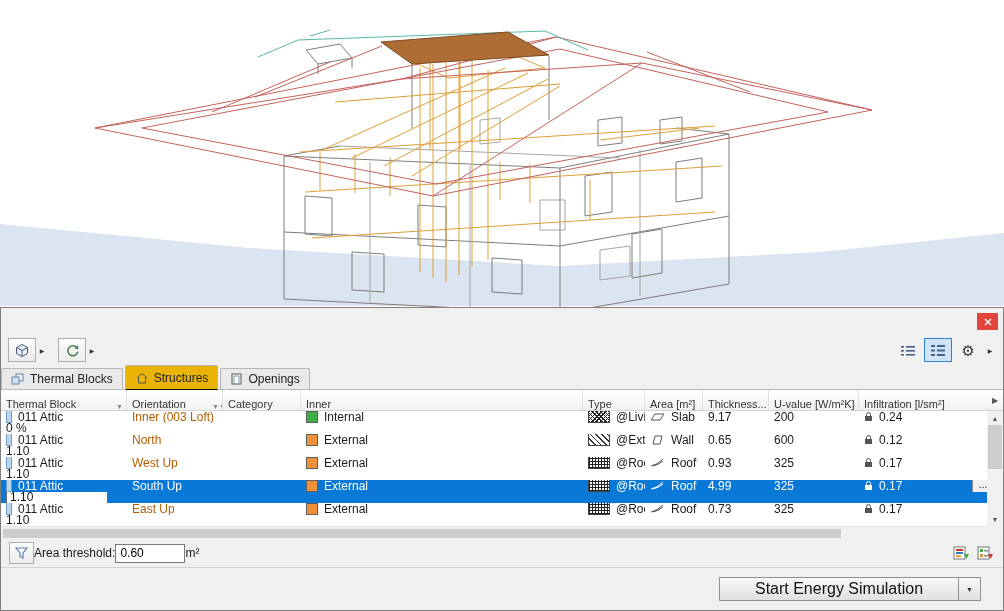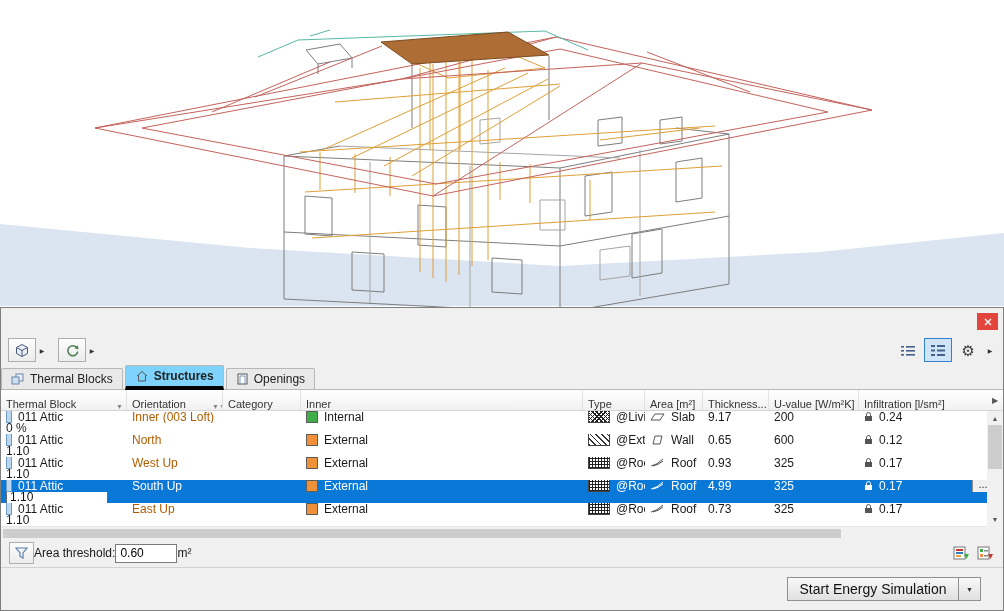--- a/index.html
+++ b/index.html
@@ -28,21 +28,21 @@
   .tool-gap { width:10px; }
   .toolbar-right { margin-left:auto; display:flex; align-items:center; gap:2px; }
   .tool-btn.flat { border-color:transparent; background:transparent; }
   .tool-btn.active { border:1px solid #2e82d0; background:#cfe5f7; }
   .gear-glyph { font-size:15px; color:#3c3c3c; line-height:1; }
 
   .tabs { height:25px; flex:none; display:flex; align-items:flex-end; padding-left:0; border-bottom:1px solid #b7b7b7; }
   .tab { display:flex; align-items:center; gap:5px; padding:0 9px; height:21px;
          border:1px solid #b7b7b7; border-bottom:none; border-radius:2px 2px 0 0;
          background:#e9e9e9; margin-right:2px; font-size:12px; color:#222; }
-  .tab.active { background:#7dd3fc; height:25px; margin-bottom:-1px; border-bottom:4px solid #000000;font-weight:bold; }
+  .tab.active { background:#eab308; height:25px; margin-bottom:-1px; border-bottom:1px solid #000000; }
 
   
   .table-wrap { position:relative; height:149px; flex:none; background:#fff;
                 --cols:126px 96px 78px 282px 62px 58px 66px 90px 1fr; }
   .thead { display:grid; grid-template-columns:110px 16px 80px 16px 78px 282px 62px 58px 66px 90px 1fr 16px;
            height:21px; background:linear-gradient(#ffffff,#f1f1f1); border-bottom:1px solid #d4d4d4;
            font-size:11px; color:#333; }
   .th { display:flex; align-items:flex-end; padding:0 5px; border-right:1px solid #e2e2e2;
         white-space:nowrap; overflow:hidden; }
   .th.noborder { border-right:none; }
@@ -86,30 +86,30 @@
   .vs-btn.bottom { position:absolute; bottom:0; left:0; right:0; }
   .vs-thumb { position:absolute; top:14px; left:1px; right:1px; height:44px; background:#cdcdcd; }
   .hscroll { position:absolute; bottom:0; left:0; right:16px; height:13px; background:#f1f1f1; border-top:1px solid #e6e6e6; }
   .hs-thumb { position:absolute; top:2px; left:2px; width:85%; height:9px; background:#cdcdcd; }
   .scroll-corner { position:absolute; bottom:0; right:0; width:16px; height:13px; background:#f1f1f1; }
 
   
   .footer { height:28px; flex:none; display:flex; align-items:center; padding:0 8px; gap:0; background:#f0f0f0; }
   .funnel-btn { width:25px; height:22px; border:1px solid #aeaeae; background:linear-gradient(#fdfdfd,#ececec);
                 display:flex; align-items:center; justify-content:center; }
-  .threshold-input { width:62px; height:19px; border:1px solid #7a7a7a; font-size:12px; padding:0 4px;
+  .threshold-input { width:70px; height:19px; border:1px solid #7a7a7a; font-size:12px; padding:0 4px;
                      font-family:"Liberation Sans", sans-serif; }
   .footer-right { margin-left:auto; display:flex; align-items:center; gap:4px; }
   .mini-btn { width:20px; height:20px; display:flex; align-items:center; justify-content:center; }
 
   
   .bottombar { flex:1; border-top:1px solid #d2d2d2; display:flex; align-items:center;
                justify-content:flex-end; padding-right:22px; background:#f0f0f0; }
-  .start-btn { width:172px; height:24px; border:1px solid #8f8f8f; background:linear-gradient(#f8f8f8,#e0e0e0);
-               font-size:14px; color:#111; display:flex; align-items:center; justify-content:center;
+  .start-btn { width:240px; height:24px; border:1px solid #8f8f8f; background:linear-gradient(#f8f8f8,#e0e0e0);
+               font-size:16px; color:#111; display:flex; align-items:center; justify-content:center;
                font-family:"Liberation Sans", sans-serif; }
   .start-arrow { width:22px; height:24px; border:1px solid #8f8f8f; border-left:none;
                  background:linear-gradient(#f8f8f8,#e0e0e0); display:flex; align-items:center;
                  justify-content:center; font-size:7px; color:#333; }
 </style>
 </head>
 <body>
 
 <div class="scene">
   <svg width="1004" height="307" viewBox="0 0 1004 307">

